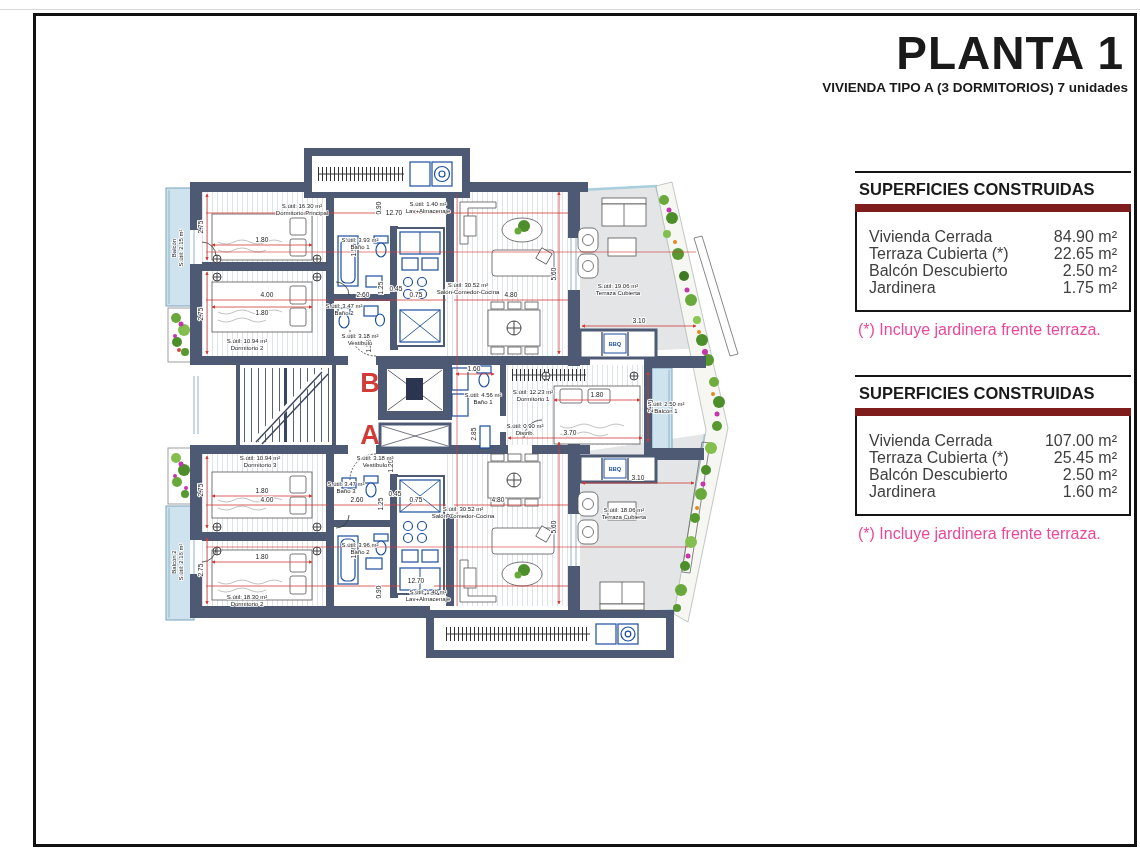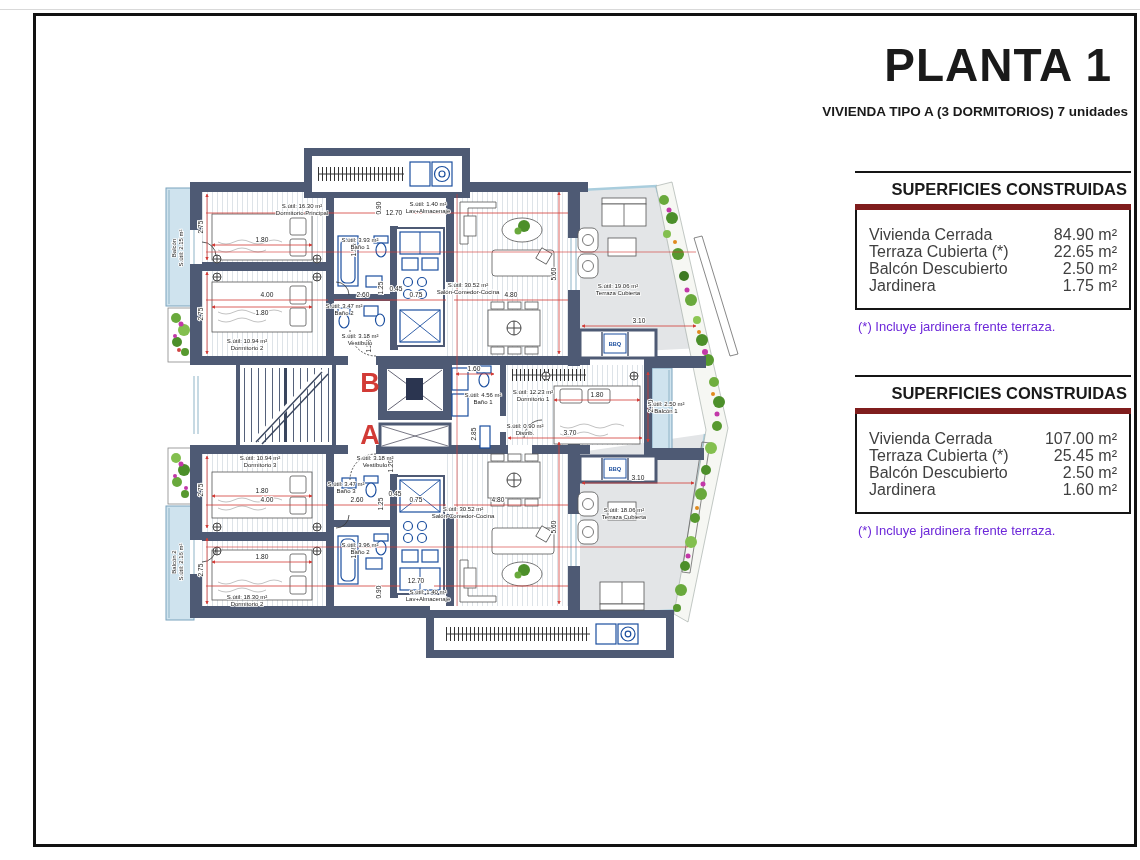--- a/index.html
+++ b/index.html
@@ -1,29 +1,29 @@
 <!DOCTYPE html>
 <html><head>
 <meta charset="utf-8">
 <style>
   html,body{margin:0;padding:0;background:#fff;width:1140px;height:860px;overflow:hidden;
     font-family:"Liberation Sans","DejaVu Sans",sans-serif;color:#1a1a1a;}
   #stage{position:absolute;left:0;top:0;width:1140px;height:860px;background:#fff;}
   .topline{position:absolute;left:0;top:9px;width:1140px;height:1px;background:#d9d9d9;}
   .frame{position:absolute;left:33px;top:13px;width:1098px;height:828px;border:3px solid #111;}
   .titleblock{position:absolute;left:620px;top:26px;width:508px;text-align:right;}
-  .titleblock h1{margin:16px;font-size:46px;font-weight:700;line-height:1.0;letter-spacing:1px;}
+  .titleblock h1{margin:4px;font-size:46px;font-weight:700;line-height:1.0;letter-spacing:1px;}
   .titleblock .sub{font-size:13.5px;font-weight:700;line-height:1.18;text-align:right;}
   .sc-block{position:absolute;left:855px;width:276px;}
   .sc-title{font-size:13px;font-weight:700;padding-left:3px;}
   .sc-rule{height:2px;background:#151515;margin-top:3px;}
-  .sc-header{font-size:16.5px;font-weight:700;text-align:right;padding:7px 4px 5px 4px;border-bottom:6px solid #7f1d1d;}
+  .sc-header{font-size:16.5px;font-weight:700;text-align:left;padding:7px 4px 5px 4px;border-bottom:8px solid #7f1d1d;}
   .sc-box{border:2px solid #151515;border-top:none;padding:16px 12px 14px 12px;}
   .sc-row{display:flex;justify-content:space-between;font-size:16px;color:#3f3f3f;line-height:17px;}
-  .sc-foot{font-size:13px;color:#6d28d9;margin-top:9px;padding-left:3px;}
+  .sc-foot{font-size:16px;color:#ec4899;margin-top:9px;padding-left:3px;}
   #planwrap{position:absolute;left:150px;top:142px;width:592px;height:520px;}
   svg text{font-family:"Liberation Sans","DejaVu Sans",sans-serif;}
   .rlbl{font-size:6px;fill:#222;text-anchor:middle;stroke:#fff;stroke-width:1.6px;paint-order:stroke;}
   .dimt{font-size:6.6px;fill:#1a1a1a;text-anchor:middle;stroke:#fff;stroke-width:2px;paint-order:stroke;}
   .dim{stroke:#d23b36;stroke-width:0.8;}
   .sec{stroke:#d23b36;stroke-width:0.7;opacity:.9;}
   .wall{fill:#4e5a74;}
   .furn{fill:#fff;stroke:#555;stroke-width:0.8;}
   .fx{fill:#fff;stroke:#1c4f9f;stroke-width:1.2;}
   .wave{fill:none;stroke:#999;stroke-width:0.6;}

